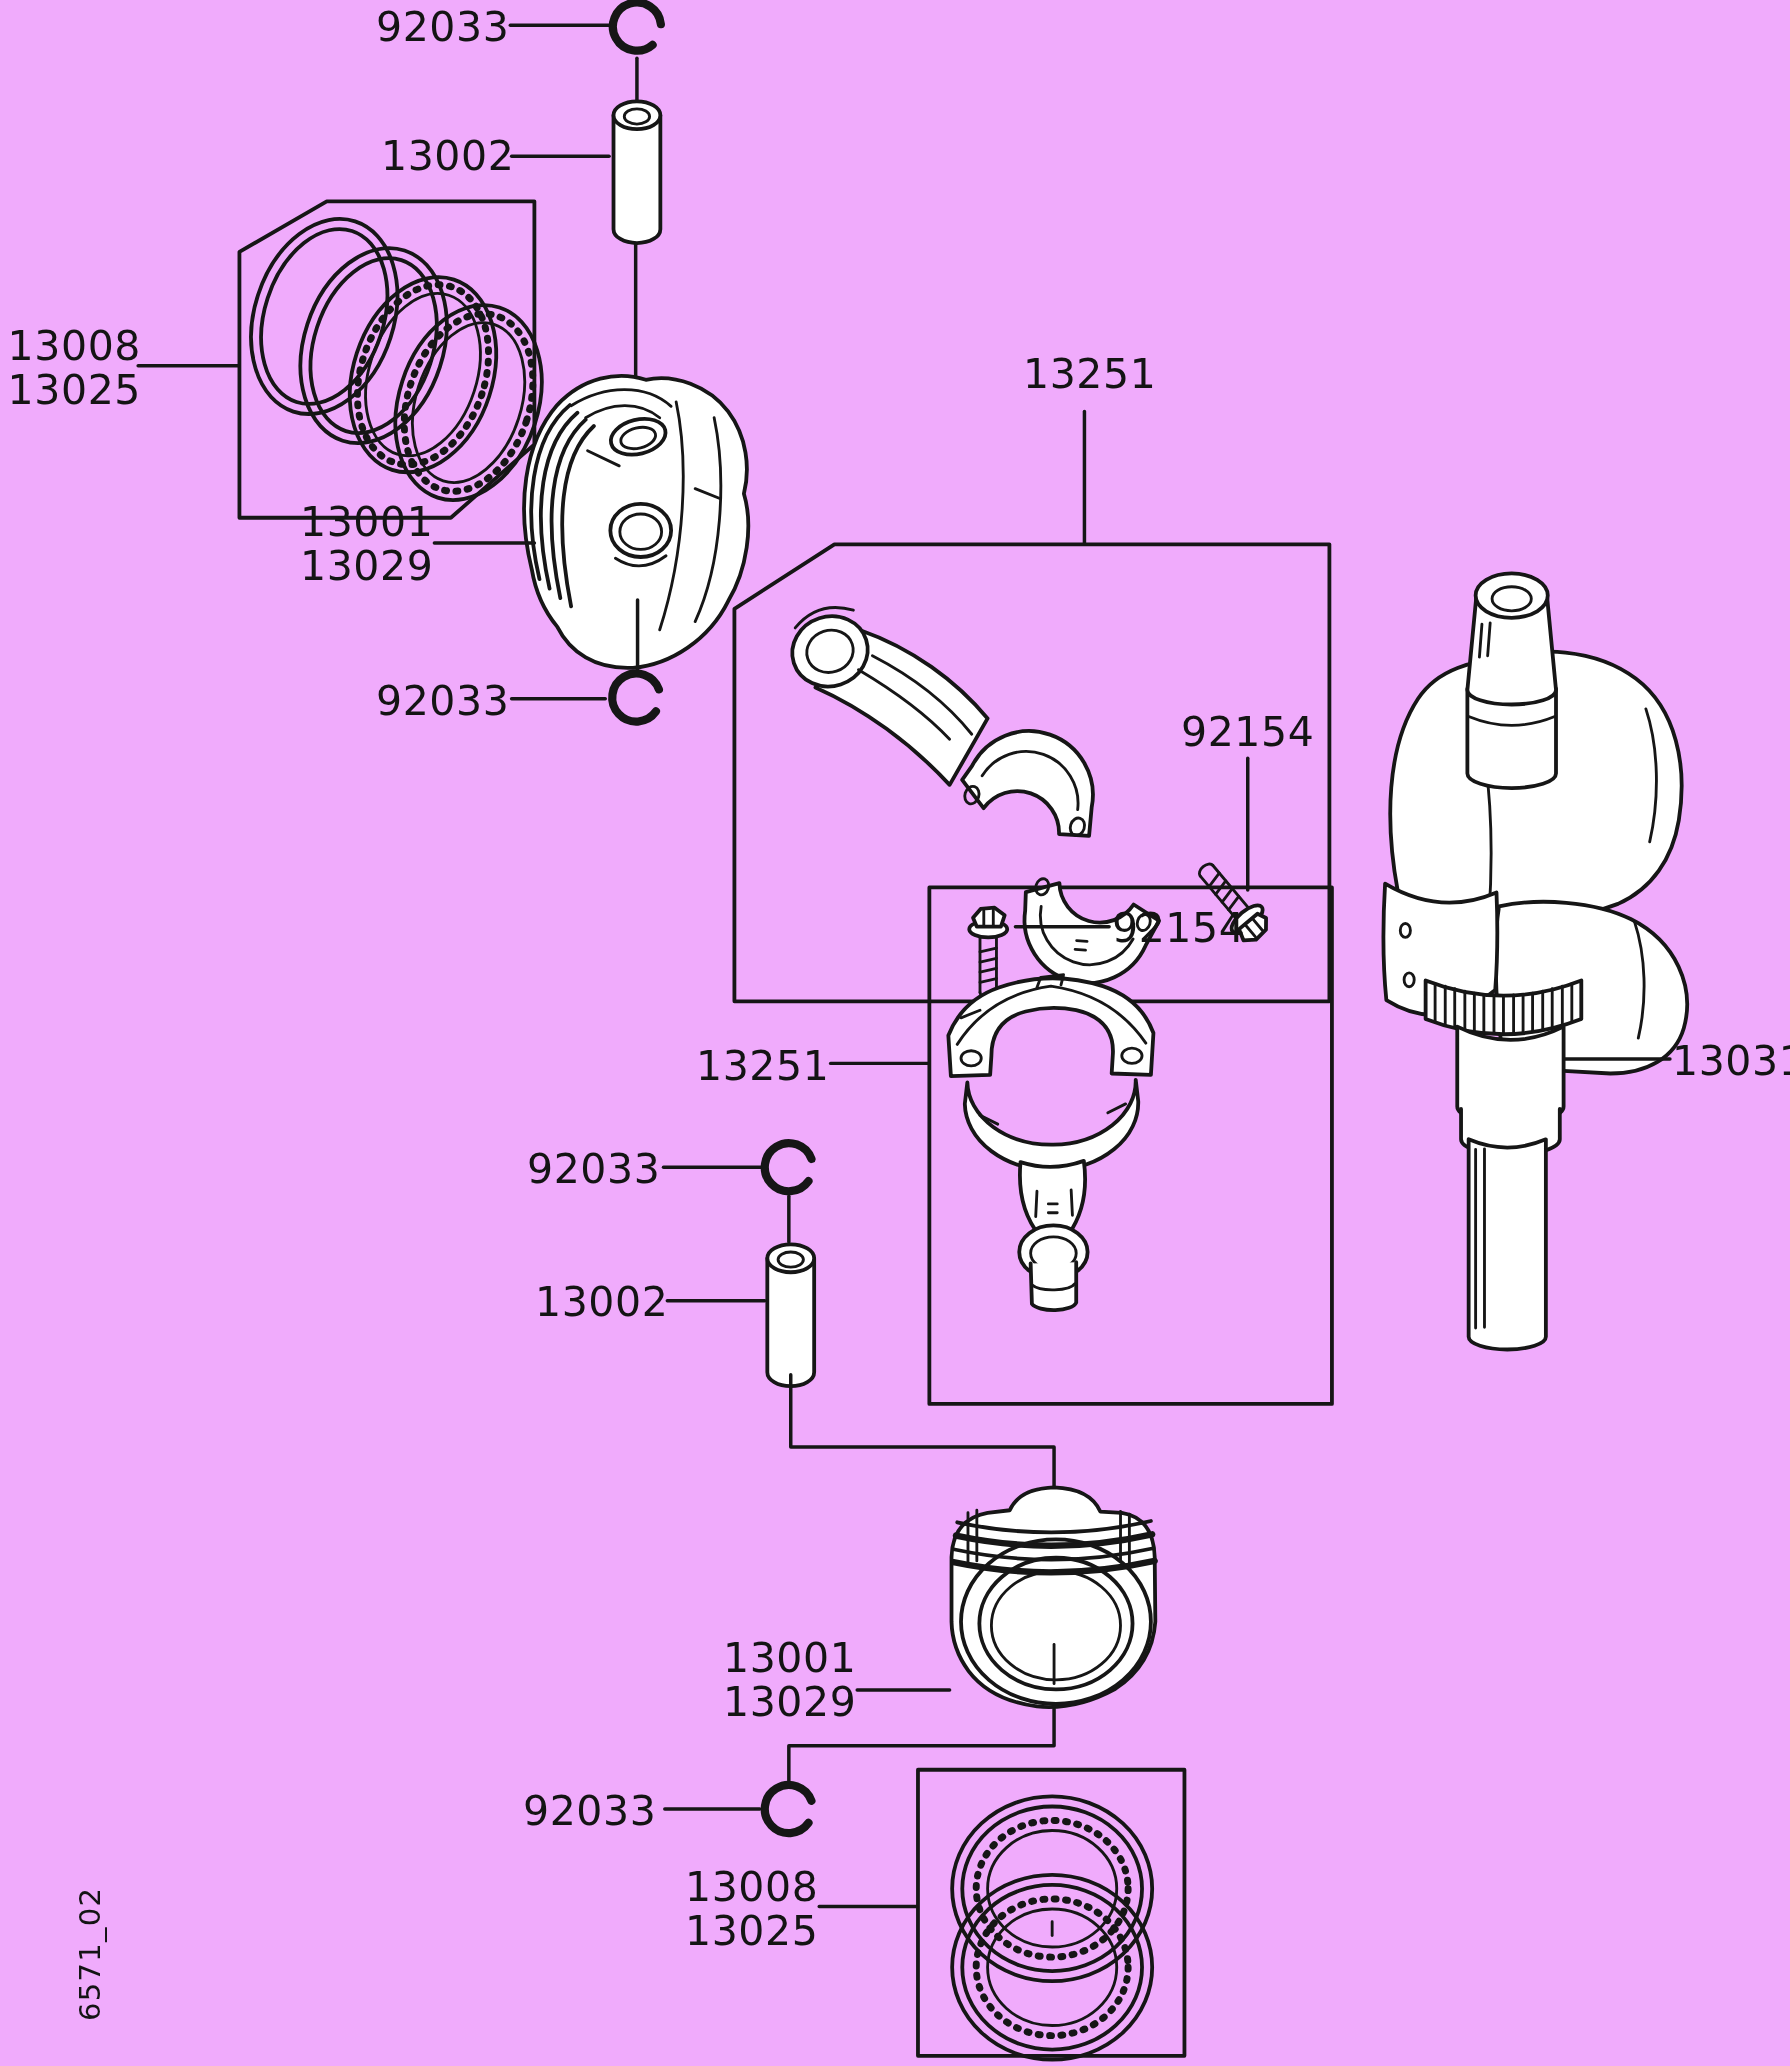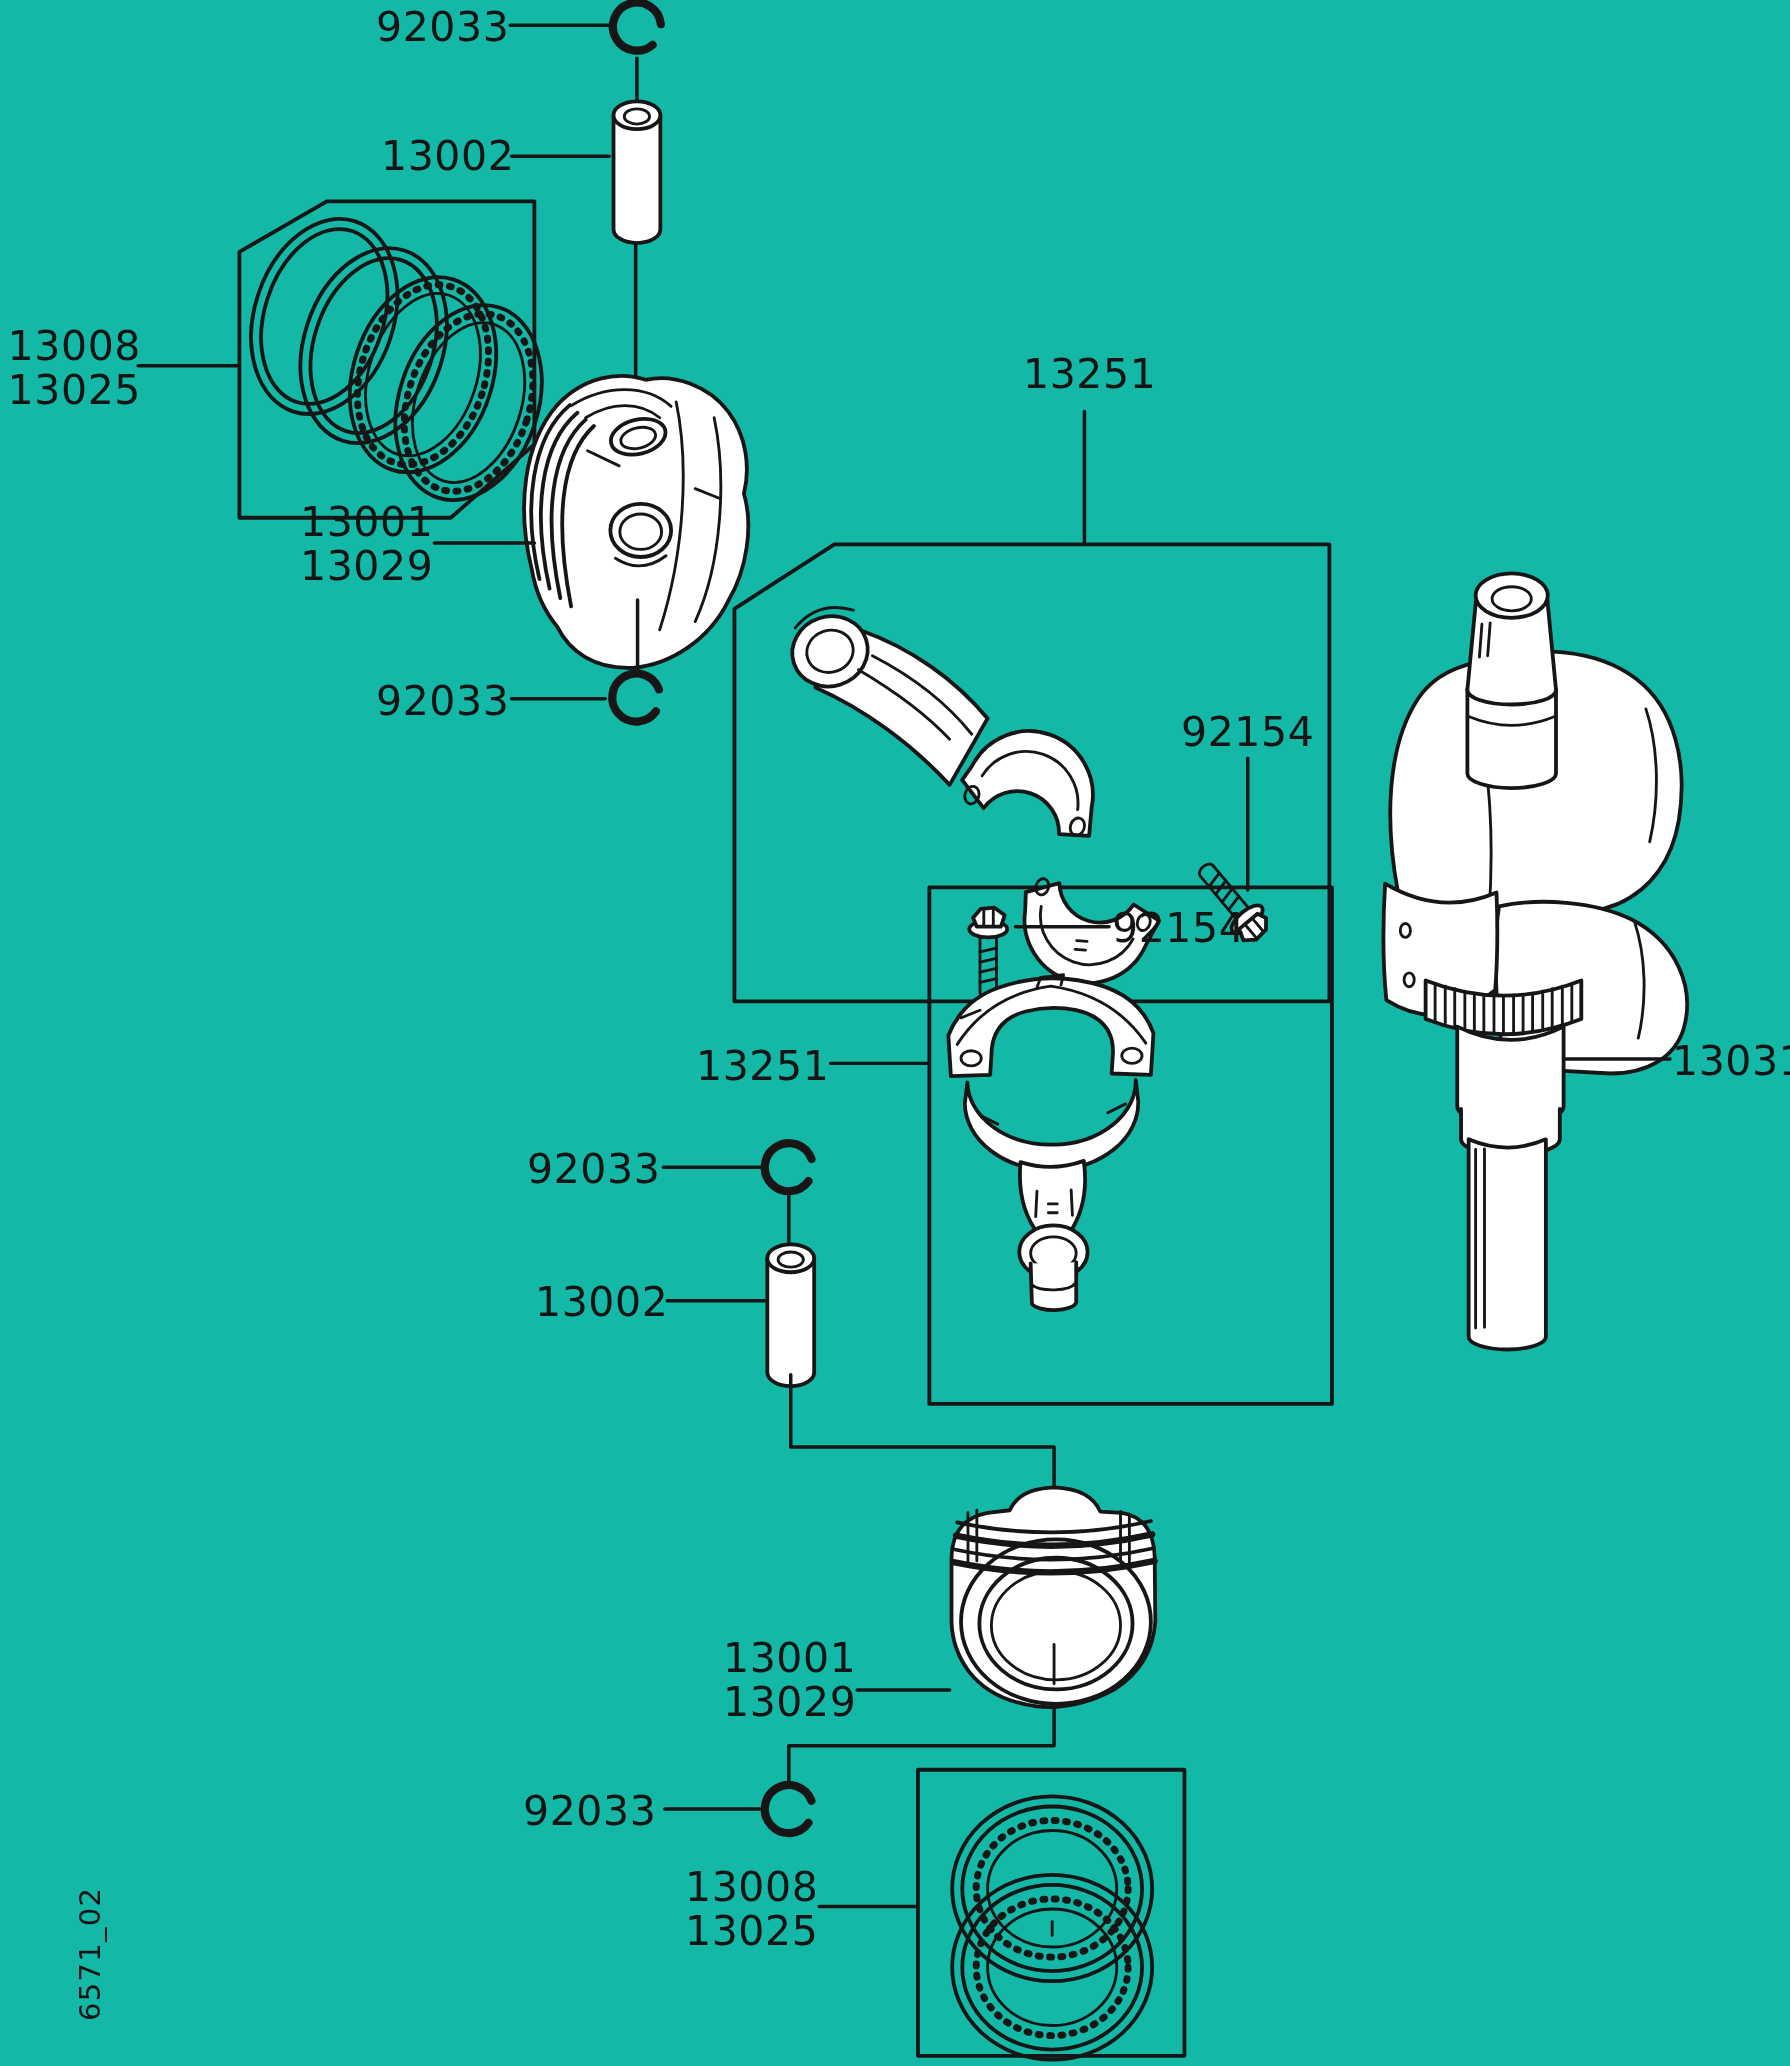--- a/index.html
+++ b/index.html
@@ -1,19 +1,19 @@
 <!DOCTYPE html>
 <html style="font-size:10px"><head>
 <meta charset="utf-8">
 <style>
   html,body{margin:0;padding:0;background:#e8e8e8;}
   .sheet{
     position:relative;
     width:1791px;height:2066px;
-    background:#14b8a6;
+    background:#f0abfc;
     font-family:"DejaVu Sans", sans-serif;
     overflow:hidden;
   }
   svg.art{position:absolute;left:0;top:0;}
   svg.art *{vector-effect:none;}
   .ln{stroke:#161616;fill:none;stroke-width:6;stroke-linejoin:round;stroke-linecap:round;}
   .w{fill:#ffffff;}
   .thin{stroke-width:4.5;}
   .thick{stroke-width:10;}
   .lead{stroke-width:5.5;}

